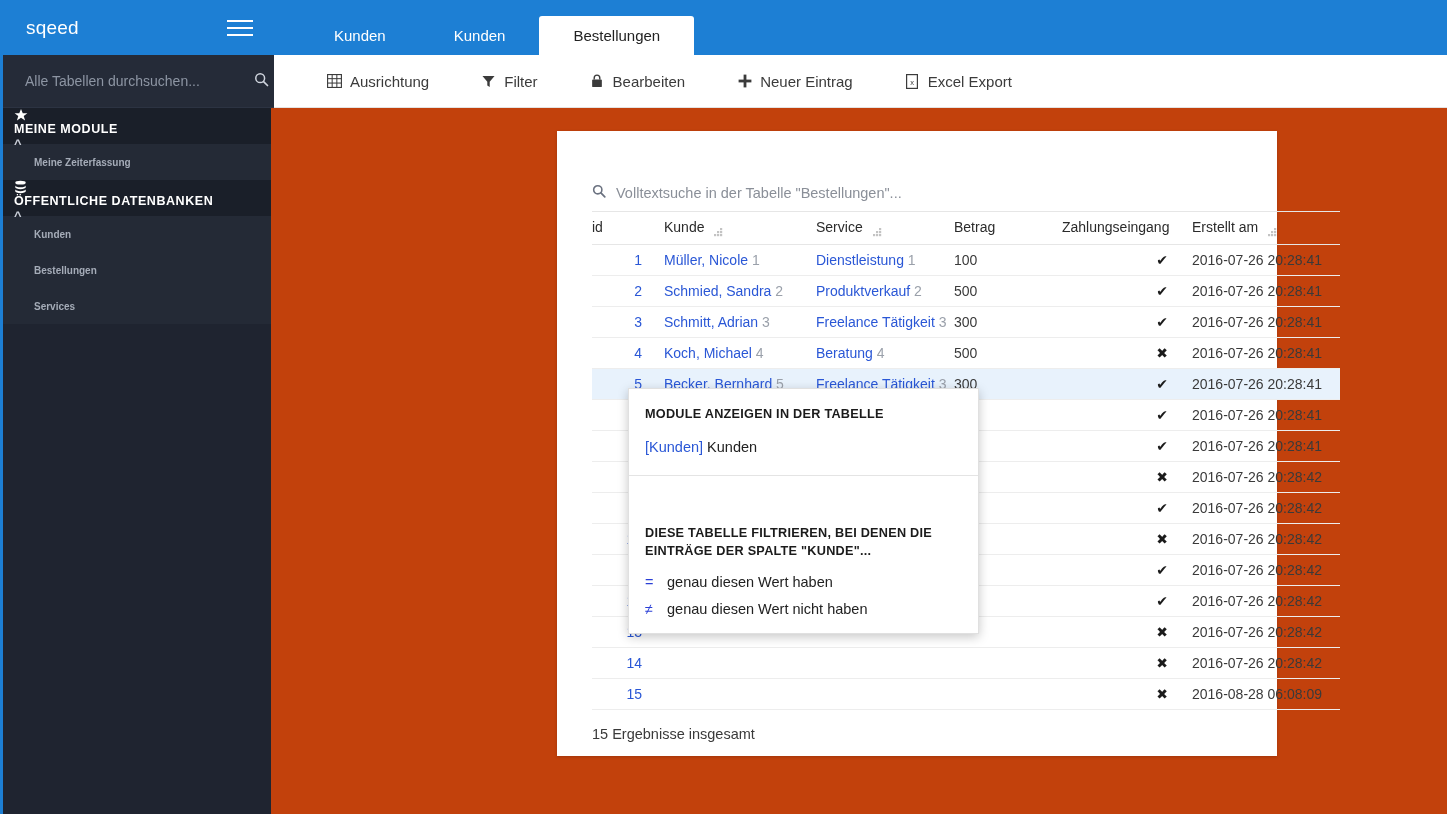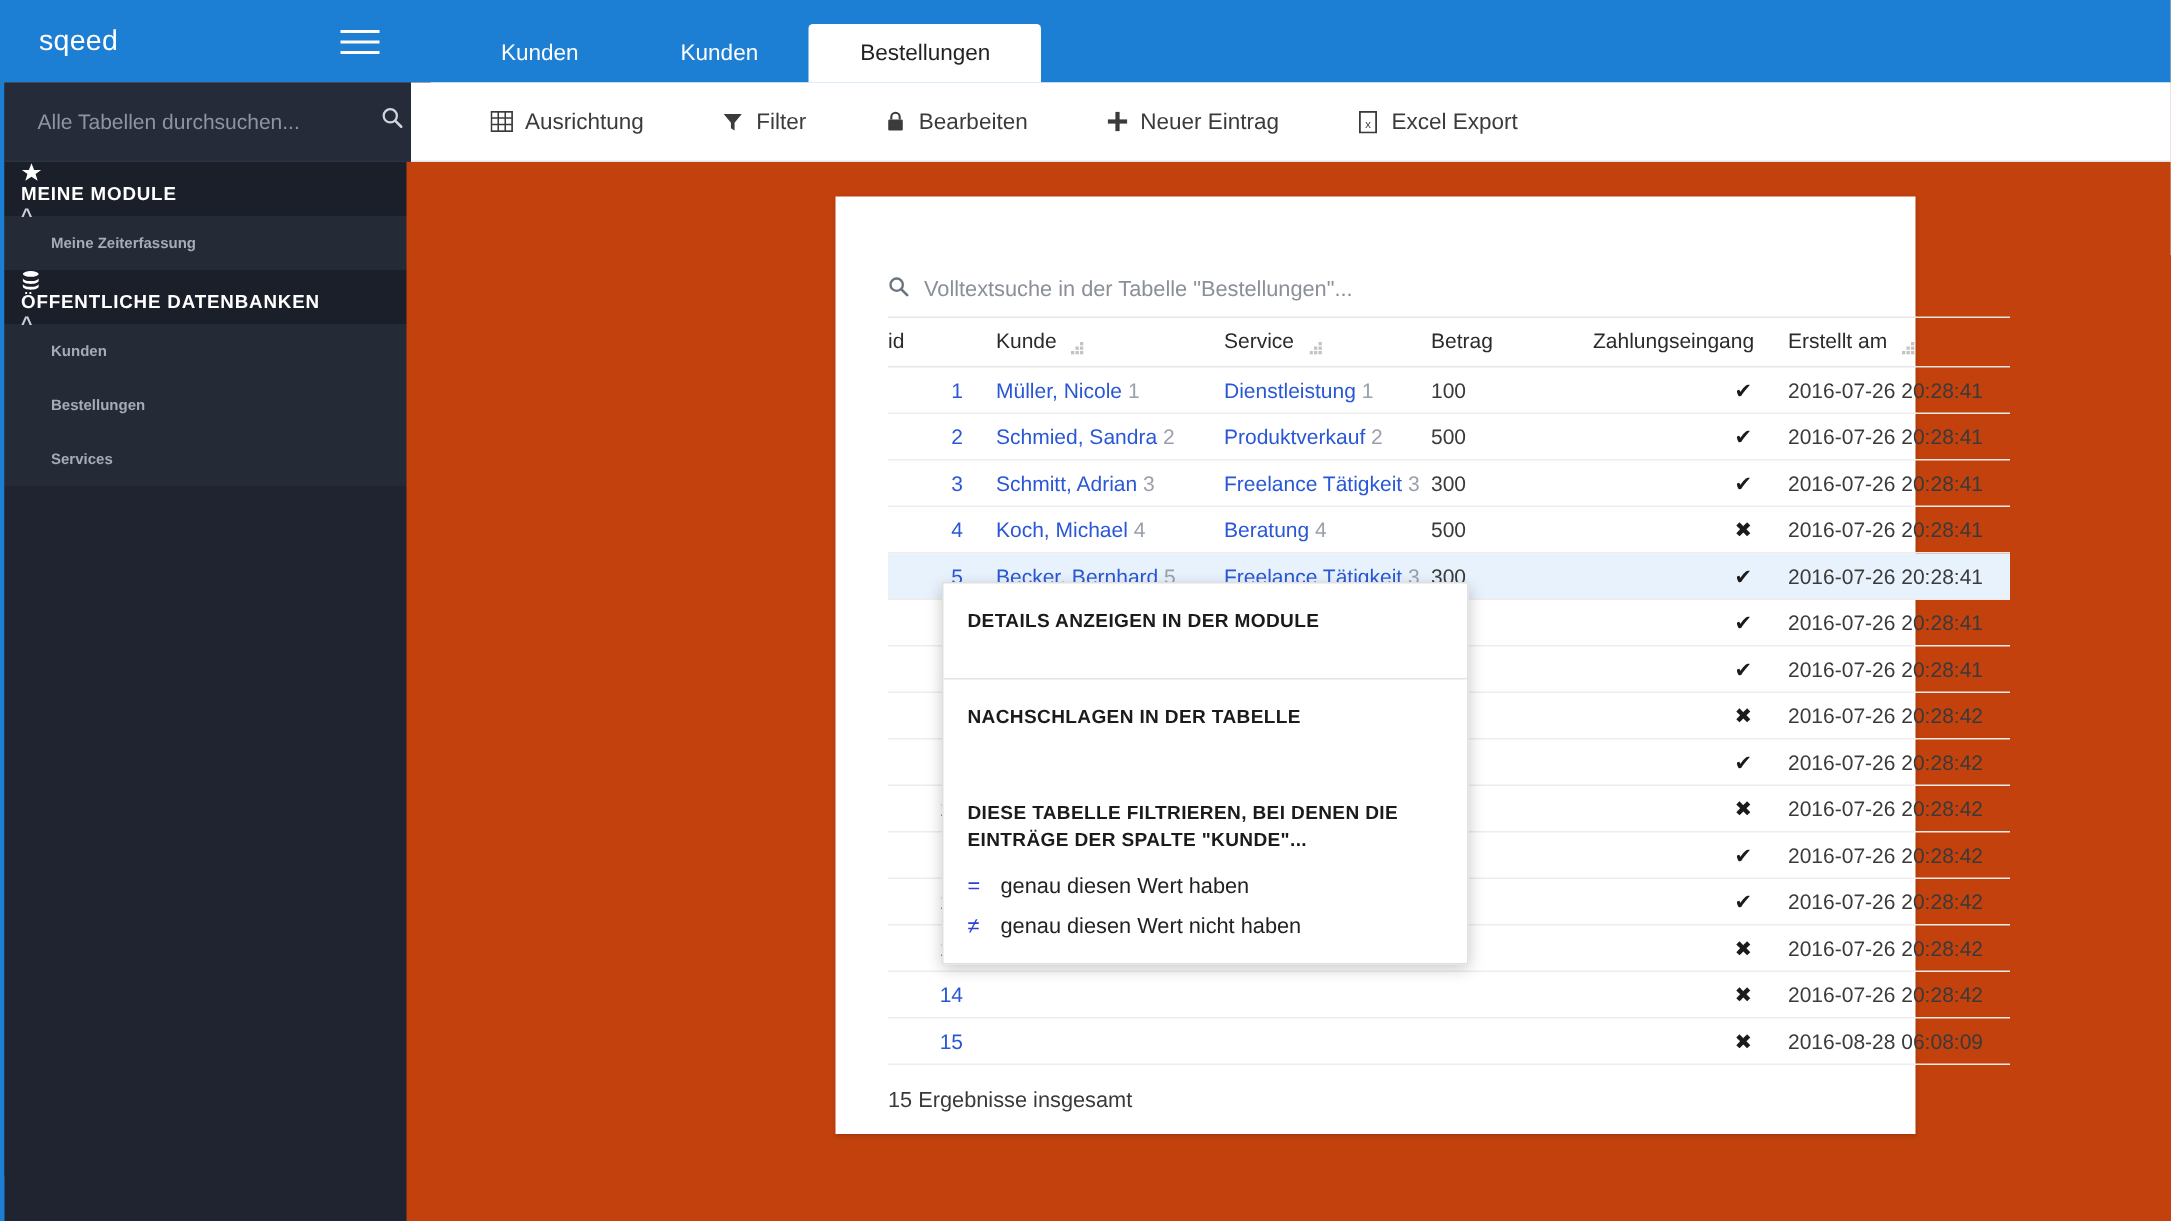--- a/index.html
+++ b/index.html
@@ -442,24 +442,24 @@
           </tbody>
       </table>
     </div>
 
     <div class="footer-count">15 Ergebnisse insgesamt</div>
   </div>
 
   <div class="popup">
     <div id="popup-sections">
         <div class="pop-sec">
-          <div class="pop-title">DETAILS ANZEIGEN IN DER MODULE</div>
+          <div class="pop-title">MODULE ANZEIGEN IN DER TABELLE</div>
+          <div class="pop-line"><span class="pop-link">[Kunden]</span><span> Kunden</span></div>
         </div>
         <div class="pop-sec">
-          <div class="pop-title">NACHSCHLAGEN IN DER TABELLE</div>
         </div>
       </div>
     <div class="pop-sec">
       <div class="pop-title">DIESE TABELLE FILTRIEREN, BEI DENEN DIE EINTRÄGE DER SPALTE "KUNDE"...</div>
       <div id="popup-filter-options">
           <div class="pop-opt">
             <span class="pop-op">=</span>
             <span>genau diesen Wert haben</span>
           </div>
           <div class="pop-opt">

